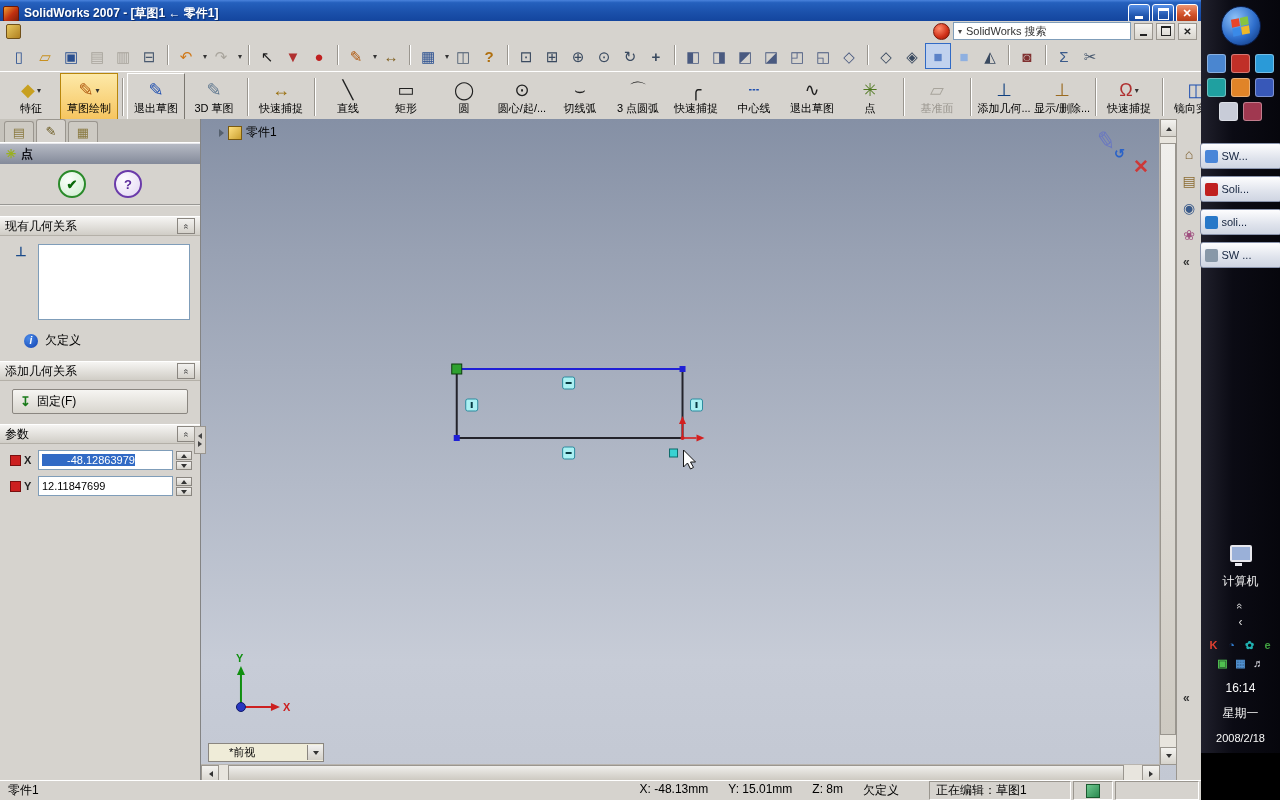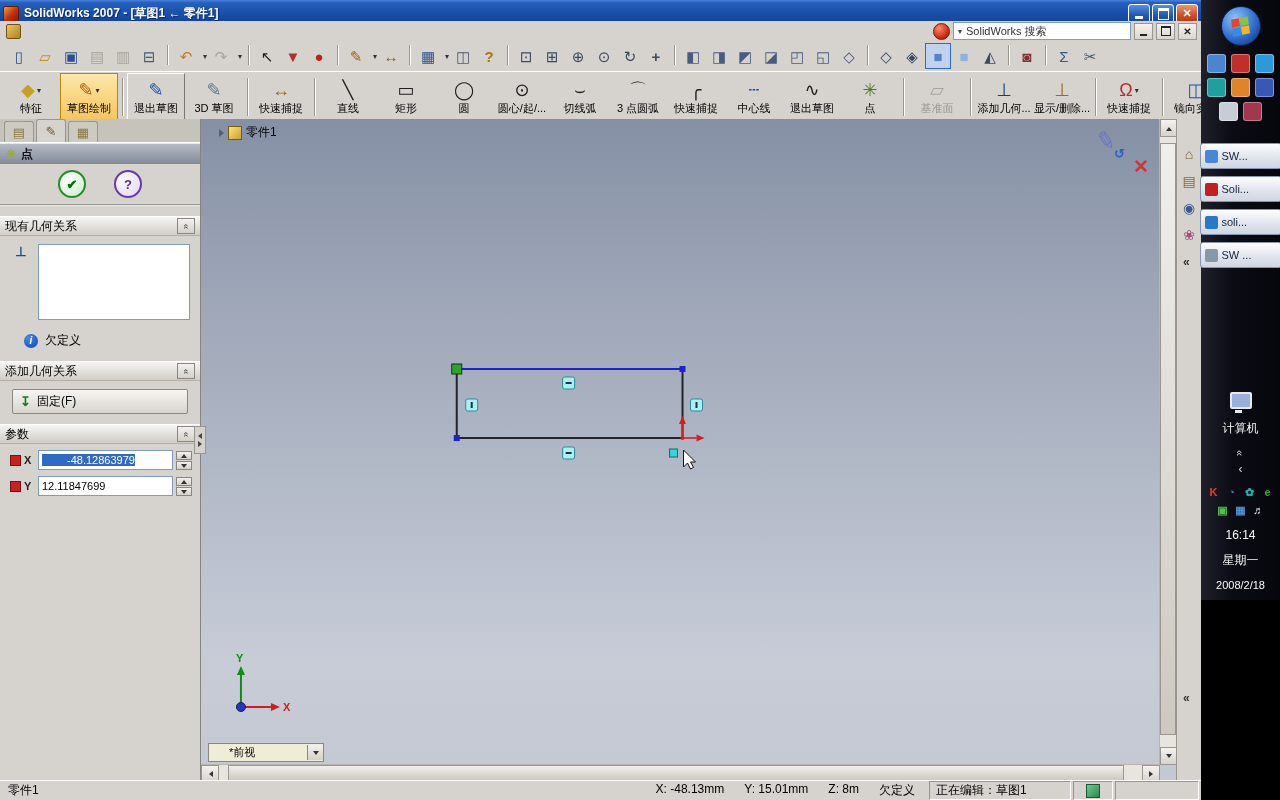--- a/index.html
+++ b/index.html
@@ -126,27 +126,27 @@
   .strip-icons{display:flex;flex-direction:column;align-items:center;padding-top:28px;gap:13px;}
   .strip-icon{font-size:14px;line-height:1;}
   .strip-collapse{position:absolute;left:6px;top:136px;font-size:12px;color:#333;font-weight:bold;}
   .strip-collapse.lower{top:572px;}
 
   
   .statusbar{position:absolute;left:0;bottom:0;width:1201px;height:19px;background:#d6d3ce;border-top:1px solid #fff;display:flex;align-items:center;font-size:12px;color:#000;}
   .sb-left{padding-left:8px;white-space:nowrap;}
   .sb-coords{margin-left:auto;display:flex;gap:20px;padding-right:14px;white-space:nowrap;}
   .sb-cell{height:17px;border:1px solid;border-color:#9a968f #fff #fff #9a968f;display:flex;align-items:center;padding:0 6px;margin-right:2px;white-space:nowrap;}
-  .sb-cell.editing{width:128px;}
+  .sb-cell.editing{width:128px;margin-left:16px;}
   .sb-cell.icon-cell{width:26px;justify-content:center;}
   .sb-cell.end-cell{width:70px;}
   .status-mini-icon{width:12px;height:12px;background:linear-gradient(135deg,#70c890,#2a8a50);border:1px solid #1a5a30;}
 
   
-  .taskbar{position:absolute;left:1201px;top:0;width:79px;height:600px;display:flex;flex-direction:column;align-items:center;color:#eee;
+  .taskbar{position:absolute;left:1201px;top:0;width:79px;height:753px;display:flex;flex-direction:column;align-items:center;color:#eee;
     background:linear-gradient(90deg,#20202c,#0b0b14 40%,#06060c);}
   .start-orb{margin-top:6px;width:38px;height:38px;border-radius:50%;border:1px solid #0a2050;flex:none;
     background:radial-gradient(circle at 35% 30%,#8ec2f8,#2e6ecc 55%,#123a80 90%);display:flex;align-items:center;justify-content:center;}
   .flag{display:grid;grid-template-columns:8px 8px;grid-template-rows:8px 8px;gap:1px;transform:rotate(-8deg) skewY(-4deg);}
   .flag i{display:block;}
   .flag .f1{background:#e8452a;}.flag .f2{background:#86c440;}.flag .f3{background:#3a8ae8;}.flag .f4{background:#f0b828;}
   .quick-launch{margin-top:8px;width:72px;display:flex;flex-wrap:wrap;justify-content:center;gap:5px;}
   .ql-icon{width:17px;height:17px;border-radius:3px;border:1px solid rgba(255,255,255,.35);}
   .tb-windows{margin-top:22px;display:flex;flex-direction:column;gap:7px;}
   .tb-win-btn{width:72px;height:24px;border-radius:3px;border:1px solid #8a94ac;background:linear-gradient(180deg,#fdfdfe,#dfe3ec 60%,#cfd5e2);display:flex;align-items:center;gap:4px;padding:0 4px;color:#14233e;font-size:11px;}

